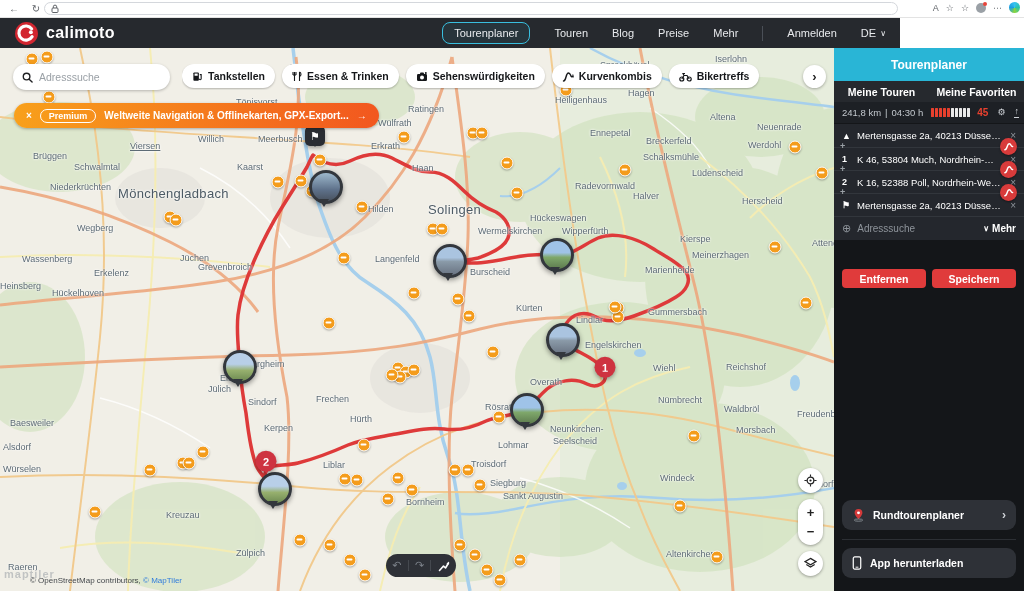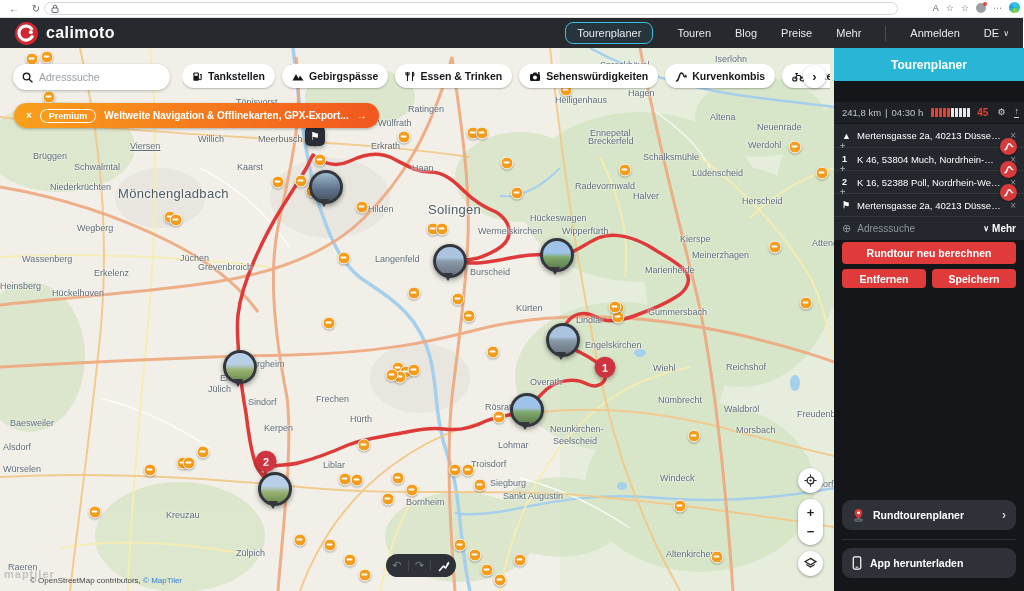--- a/index.html
+++ b/index.html
@@ -11,21 +11,21 @@
   .chrome .navic { width:16px; text-align:center; font-size:10px; color:#5f6368; margin-left:6px; cursor:pointer; }
   .urlpill { position:absolute; left:44px; top:2px; width:854px; height:13px; border:1px solid #d4d7dc; border-radius:8px; display:flex; align-items:center; padding:0 6px; gap:4px; background:#fff; }
   .urlpill .url { font-size:9px; color:#3c4043; white-space:nowrap;margin-top:42px; }
   .chrome-right { position:absolute; right:4px; top:2px; display:flex; align-items:center; gap:7px; }
   .chrome-right .ic { font-size:9px; color:#5f6368; cursor:pointer; }
   .avatar { width:10px; height:10px; border-radius:50%; background:#9aa0a6; position:relative; cursor:pointer; }
   .avatar::after { content:""; position:absolute; right:-1px; top:-1px; width:4px; height:4px; border-radius:50%; background:#e8443a; }
   .edge { width:11px; height:11px; border-radius:50%; background:conic-gradient(#35c1f1,#2bc3a8,#8bd53f,#1b9de2,#35c1f1); cursor:pointer; }
 
   
-  .hdr { position:absolute; top:18px; left:0; width:1023px; height:30px; background:#26292e; display:flex; align-items:center; }
+  .hdr { position:absolute; top:18px; left:0; width:900px; height:30px; background:#26292e; display:flex; align-items:center; }
   .brandwrap { display:flex; align-items:center; gap:7px; margin-left:14px; }
   .brand { color:#fff; font-size:16px; font-weight:bold; letter-spacing:.4px; }
   .hnav { position:absolute; right:14px; display:flex; align-items:center; gap:24px; }
   .hnav .ni { color:#e8eaed; font-size:11px; cursor:pointer; white-space:nowrap; }
   .ni-active { color:#39bfdf; border:1.5px solid #39bfdf; border-radius:8px; padding:4px 11px; background:rgba(57,191,223,.08); }
   .hdiv { width:1px; height:15px; background:#4a4f57; }
   .lang { display:flex; gap:4px; align-items:center; color:#e8eaed; font-size:11px; cursor:pointer; }
 
   
   .main { position:absolute; top:48px; left:0; width:1024px; height:543px; display:flex; }
@@ -270,21 +270,21 @@
           <span class="mlbl" style="left: 412px; top: 115px;">Haan</span>
           <span class="mlbl" style="left: 368px; top: 156px;">Hilden</span>
           <span class="mlbl big" style="left: 428px; top: 154px;">Solingen</span>
           <span class="mlbl" style="left: 530px; top: 165px;">Hückeswagen</span>
           <span class="mlbl" style="left: 478px; top: 178px;">Wermelskirchen</span>
           <span class="mlbl" style="left: 562px; top: 178px;">Wipperfürth</span>
           <span class="mlbl" style="left: 375px; top: 206px;">Langenfeld</span>
           <span class="mlbl" style="left: 470px; top: 219px;">Burscheid</span>
           <span class="mlbl" style="left: 575px; top: 133px;">Radevormwald</span>
           <span class="mlbl" style="left: 590px; top: 80px;">Ennepetal</span>
-          <span class="mlbl" style="left: 588px; top: 88px;">Breckerfeld</span>
+          <span class="mlbl" style="left: 646px; top: 88px;">Breckerfeld</span>
           <span class="mlbl" style="left: 643px; top: 104px;">Schalksmühle</span>
           <span class="mlbl" style="left: 633px; top: 143px;">Halver</span>
           <span class="mlbl" style="left: 692px; top: 120px;">Lüdenscheid</span>
           <span class="mlbl" style="left: 710px; top: 64px;">Altena</span>
           <span class="mlbl" style="left: 757px; top: 74px;">Neuenrade</span>
           <span class="mlbl" style="left: 748px; top: 92px;">Werdohl</span>
           <span class="mlbl" style="left: 742px; top: 148px;">Herscheid</span>
           <span class="mlbl" style="left: 680px; top: 186px;">Kierspe</span>
           <span class="mlbl" style="left: 692px; top: 202px;">Meinerzhagen</span>
           <span class="mlbl" style="left: 645px; top: 217px;">Marienheide</span>
@@ -425,26 +425,20 @@
       <div class="chips">
         <div class="chip">
           <svg class="icon-svg" width="11" height="11" viewBox="0 0 12 12">
               <rect x="1.5" y="1.5" width="6" height="9" rx="1" fill="#15171a"></rect>
               <rect x="2.8" y="2.8" width="3.4" height="2.4" fill="#fff"></rect>
               <path d="M8.5 4 h1.5 v4.5 a1 1 0 0 1 -2 0" fill="none" stroke="#15171a" stroke-width="1.2"></path>
             </svg>
           <span>Tankstellen</span>
         </div>
         <div class="chip">
-          <svg class="icon-svg" width="12" height="11" viewBox="0 0 12 11">
-              <path d="M0.5 9.5 L4 3 L6.5 7.5 L8 4.5 L11.5 9.5 Z" fill="#15171a"></path>
-            </svg>
-          <span>Gebirgspässe</span>
-        </div>
-        <div class="chip">
           <svg class="icon-svg" width="10" height="11" viewBox="0 0 10 11">
               <path d="M2.5 1 v9 M1 1 v3 M4 1 v3 M1 4 h3" stroke="#15171a" stroke-width="1.1" fill="none"></path>
               <path d="M7.5 1 v9 M7.5 1 c2 .5 2 4 0 4.5" stroke="#15171a" stroke-width="1.1" fill="none"></path>
             </svg>
           <span>Essen &amp; Trinken</span>
         </div>
         <div class="chip">
           <svg class="icon-svg" width="12" height="11" viewBox="0 0 12 11">
               <rect x="1" y="3" width="10" height="7" rx="1.2" fill="#15171a"></rect>
               <rect x="4" y="1.4" width="4" height="2.2" rx="1" fill="#15171a"></rect>
@@ -511,20 +505,24 @@
       <span class="wmark">maptiler</span>
       <div class="attr">
         <span>© OpenStreetMap contributors,</span>
         <span class="blu">© MapTiler</span>
       </div>
     </div>
 
     <div class="sb">
       <div class="sb-cyan">Tourenplaner</div>
 
+      <div class="sb-tabs">
+        <div class="sb-tab">Meine Touren</div>
+        <div class="sb-tab">Meine Favoriten</div>
+      </div>
 
       <div class="sb-stats">
         <span class="st">241,8 km</span>
         <span class="st">|</span>
         <span class="st">04:30 h</span>
         <span class="bars">
 
         <span class="bar on"></span>
             <span class="bar on"></span>
             <span class="bar on"></span>
@@ -585,21 +583,20 @@
 
       <div class="sb-addr">
         <span class="ai">⊕</span>
         <input placeholder="Adresssuche" style="">
         <span class="mehr">
             <span style="font-size:8px">∨</span>
             <span>Mehr</span>
           </span>
       </div>
 
-      <button class="btn-red b-recalc">Rundtour neu berechnen</button>
       <button class="btn-red b-del">Entfernen</button>
       <button class="btn-red b-save">Speichern</button>
 
       <div class="sb-foot f-rt">
         <svg class="icon-svg" width="13" height="14" viewBox="0 0 14 15">
             <path d="M7 1 a4.2 4.2 0 0 1 4.2 4.2 C11.2 8 7 12 7 12 C7 12 2.8 8 2.8 5.2 A4.2 4.2 0 0 1 7 1 Z" fill="#d63a3a"></path>
             <circle cx="7" cy="5.2" r="1.6" fill="#fff"></circle>
             <ellipse cx="7" cy="13" rx="4.5" ry="1.2" fill="none" stroke="#9aa0a6" stroke-width=".8"></ellipse>
           </svg>
         <span class="flabel">Rundtourenplaner</span>

